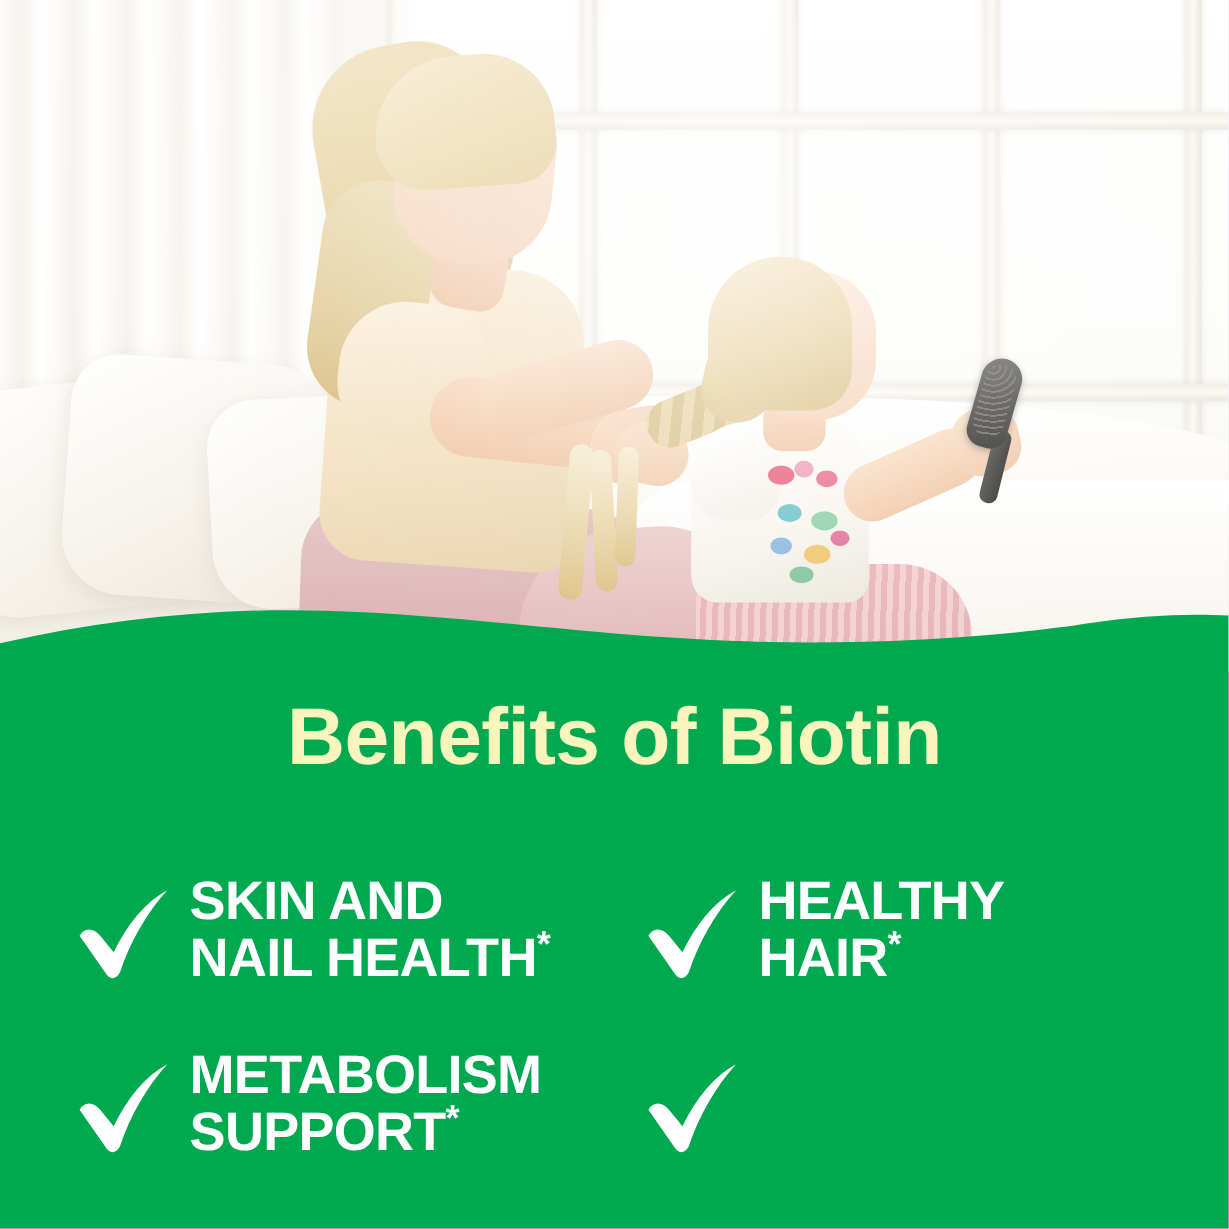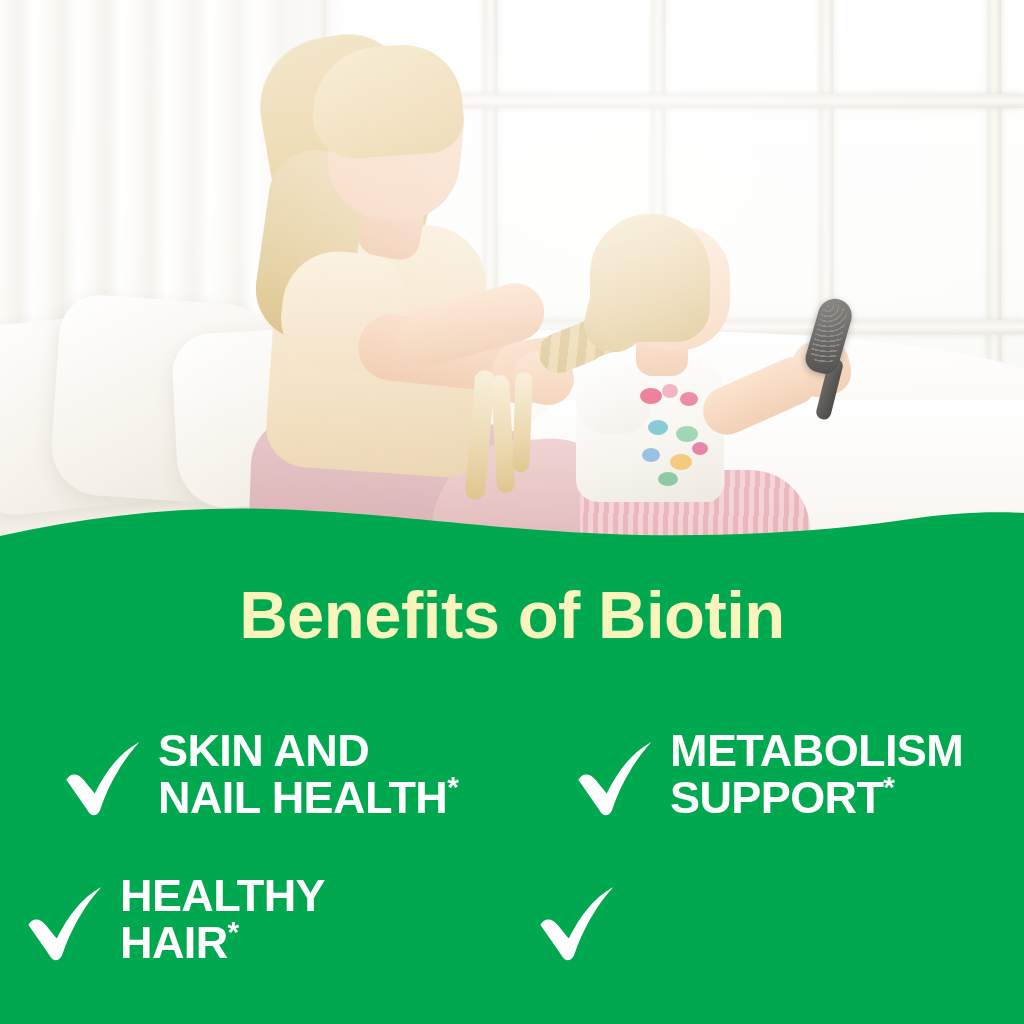--- a/index.html
+++ b/index.html
@@ -423,41 +423,41 @@
 
       <div class="benefit">
         <span class="check">
           <svg viewBox="0 0 100 100" xmlns="http://www.w3.org/2000/svg">
             <path fill="#ffffff" d="M5,52 C10,44 18,44 25,52 L38,68 C52,40 68,20 90,8 C70,30 54,58 44,88 C40,95 34,95 30,88 Z"></path>
           </svg>
         </span>
         <span class="benefit-label"><span>SKIN AND</span><br><span>NAIL HEALTH</span><span class="star">*</span></span>
       </div>
 
+      <div class="benefit col2">
+        <span class="check">
+          <svg viewBox="0 0 100 100" xmlns="http://www.w3.org/2000/svg">
+            <path fill="#ffffff" d="M5,52 C10,44 18,44 25,52 L38,68 C52,40 68,20 90,8 C70,30 54,58 44,88 C40,95 34,95 30,88 Z"></path>
+          </svg>
+        </span>
+        <span class="benefit-label"><span>HEALTHY</span><br><span>HAIR</span><span class="star">*</span></span>
+      </div>
+
       <div class="benefit">
         <span class="check">
           <svg viewBox="0 0 100 100" xmlns="http://www.w3.org/2000/svg">
             <path fill="#ffffff" d="M5,52 C10,44 18,44 25,52 L38,68 C52,40 68,20 90,8 C70,30 54,58 44,88 C40,95 34,95 30,88 Z"></path>
           </svg>
         </span>
         <span class="benefit-label"><span>METABOLISM</span><br><span>SUPPORT</span><span class="star">*</span></span>
       </div>
 
       <div class="benefit col2">
         <span class="check">
           <svg viewBox="0 0 100 100" xmlns="http://www.w3.org/2000/svg">
             <path fill="#ffffff" d="M5,52 C10,44 18,44 25,52 L38,68 C52,40 68,20 90,8 C70,30 54,58 44,88 C40,95 34,95 30,88 Z"></path>
           </svg>
         </span>
-        <span class="benefit-label"><span>HEALTHY</span><br><span>HAIR</span><span class="star">*</span></span>
-      </div>
-
-      <div class="benefit col2">
-        <span class="check">
-          <svg viewBox="0 0 100 100" xmlns="http://www.w3.org/2000/svg">
-            <path fill="#ffffff" d="M5,52 C10,44 18,44 25,52 L38,68 C52,40 68,20 90,8 C70,30 54,58 44,88 C40,95 34,95 30,88 Z"></path>
-          </svg>
-        </span>
       </div>
 
     </div>
   </div>
 </div>
 
 </body></html>

